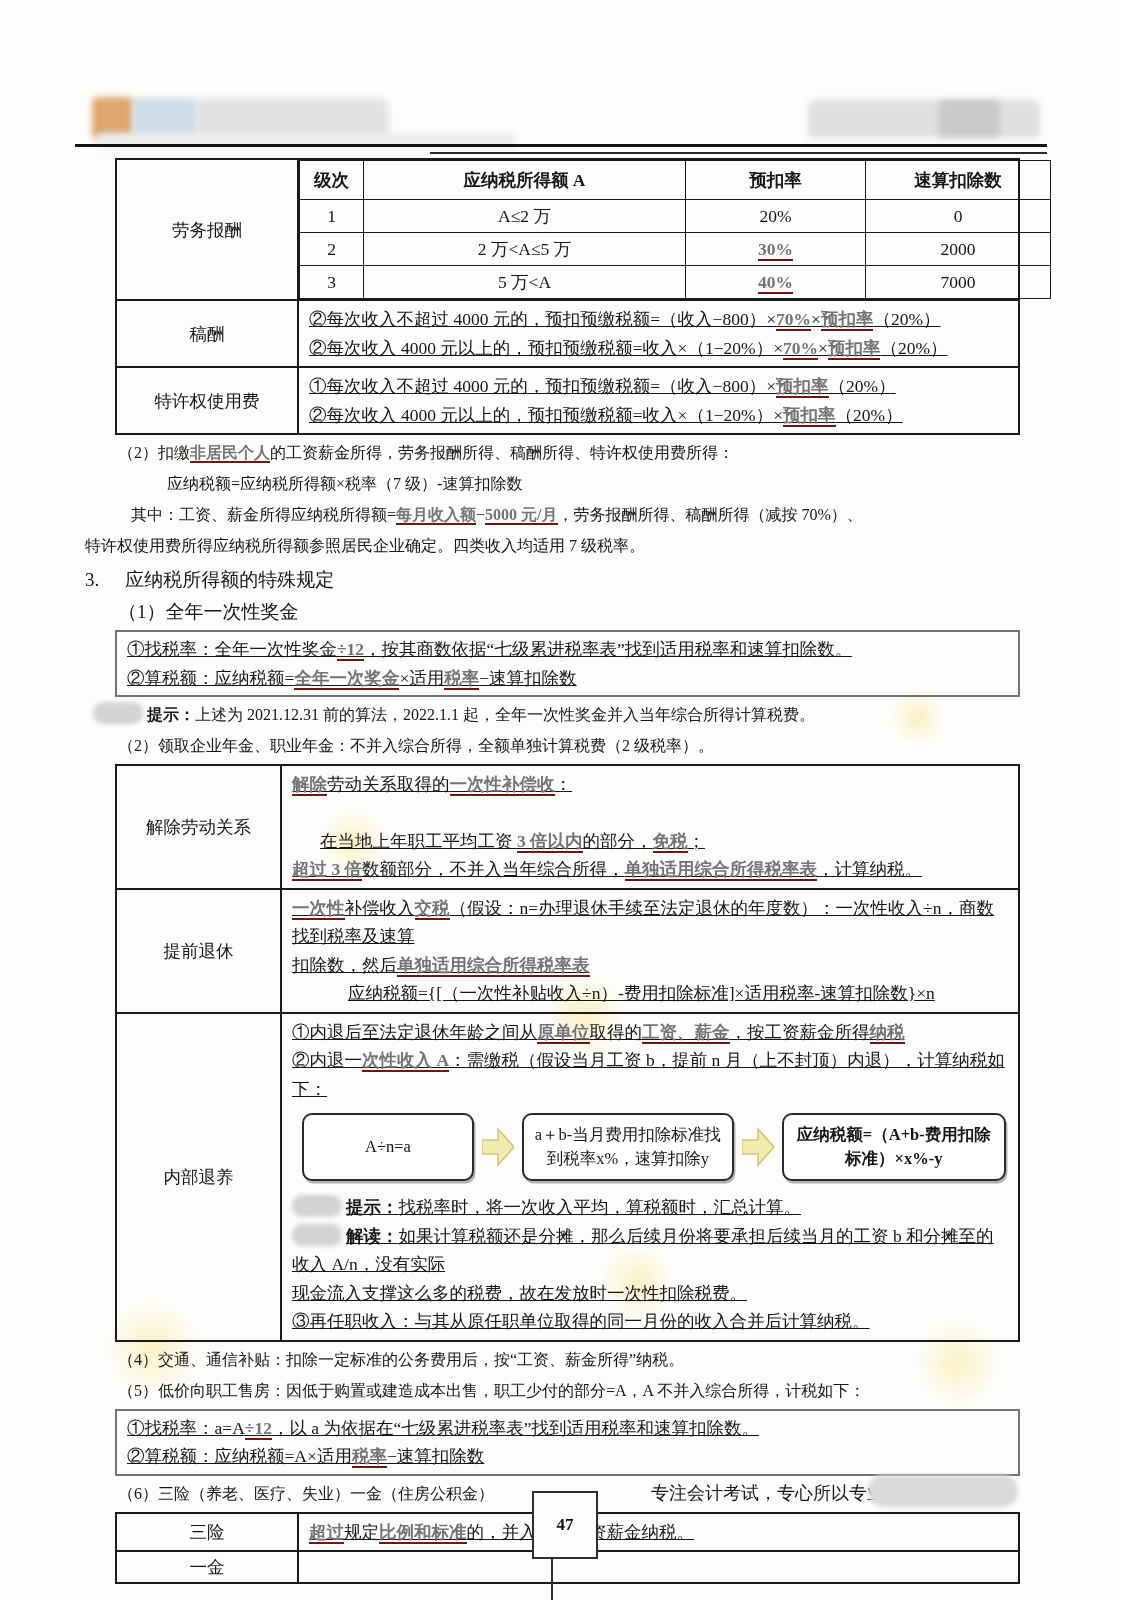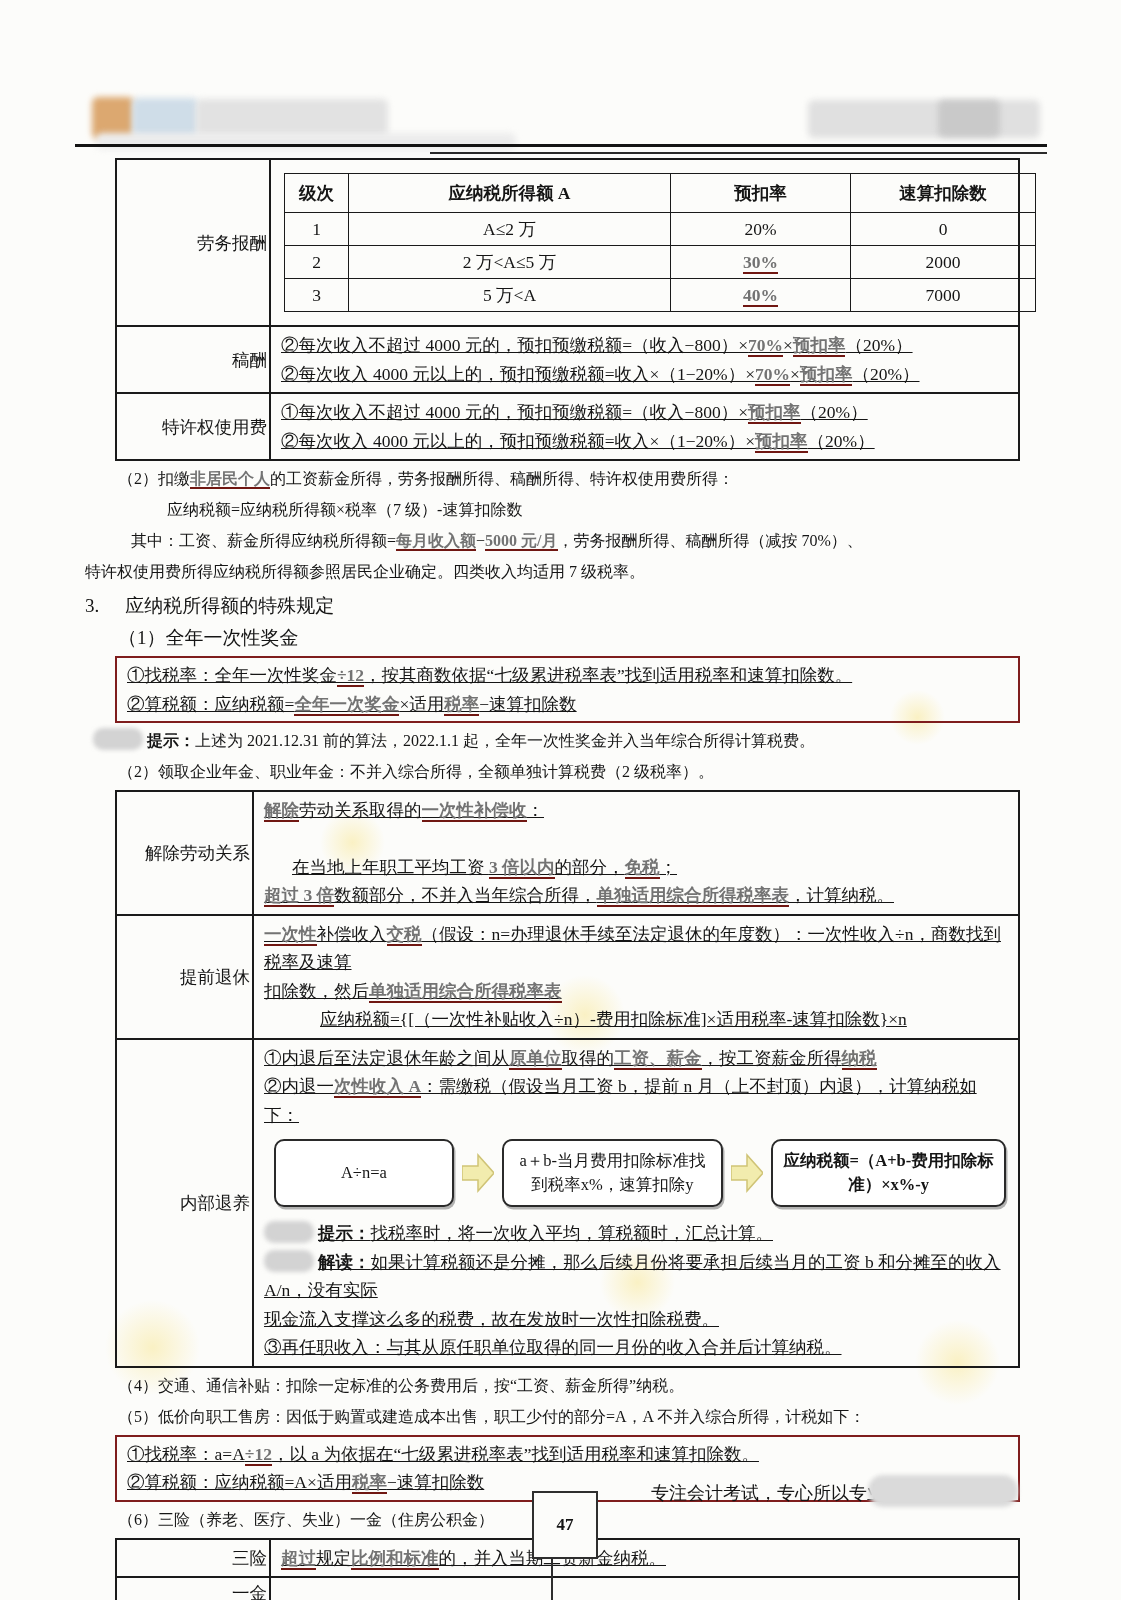--- a/index.html
+++ b/index.html
@@ -24,37 +24,37 @@
   .p.ind-b  {margin-left:46px;}
   .sec3 {display:flex; gap:26px; font-size:19px; line-height:32px; margin:3px 0 1px 0;}
   
   .r {color:#737373; font-weight:bold; border-bottom:2.2px solid #701712; padding-bottom:0px;}
   .b {font-weight:bold;}
   
   table {border-collapse:collapse; table-layout:fixed;}
   .doc-table {margin:3px 0 3px 30px; width:905px; font-size:17.5px;}
   .doc-table, .doc-table td {border:2px solid #1a1a1a;}
   .doc-table td {vertical-align:middle;}
-  td.lbl {text-align:right; padding:2px 2px; line-height:26px;margin-top:18px;}
+  td.lbl {text-align:center; padding:2px 16px; line-height:26px;margin-top:18px;}
   .t1 td.lbl {width:148px;}
   .t2t td.lbl {width:131px;}
   .t3t td.lbl {width:148px;}
-  td.cwrap {padding:13px;}
+  td.cwrap {padding:0;}
   .inner {width:100%; font-size:17.5px;}
   .inner td {border:1.5px solid #1a1a1a; text-align:center; padding:0 4px;}
   .inner .hrow td {height:38px; font-weight:bold;}
   .inner .drow td {height:32px;}
   .inner col.c1 {width:64px;} .inner col.c2 {width:322px;}
   .inner col.c3 {width:180px;} .inner col.c4 {width:185px;}
   td.cell {padding:4px 10px;}
   .ln {line-height:28.5px;text-decoration:underline;}
   .ln.i1 {padding-left:28px;margin-top:28px;}
   .ln.i2 {padding-left:56px;}
   
-  .sbox {margin:3px 0 3px 30px; width:881px; border:2px solid #7f1d1d; padding:3px 10px; font-size:17.5px;}
+  .sbox {margin:3px 0 3px 30px; width:881px; border:2px solid #737373; padding:3px 10px; font-size:17.5px;}
   
   .iblur {display:inline-block; width:50px; height:22px; background:#d3d3d3; border-radius:10px;
           filter:blur(2px); vertical-align:-4px; margin-right:4px;}
   
   .flow {display:flex; align-items:center; gap:8px; padding:10px 2px 12px 10px;}
   .fbox {border:2px solid #2a2a2a; border-radius:10px; background:#fff;
          min-height:56px; display:flex; align-items:center; justify-content:center;
          text-align:center; padding:4px 8px; line-height:24px; font-size:16.5px;
          box-shadow:1.5px 2.5px 0 rgba(40,40,40,.35);}
   .fb1 {width:168px;} .fb2 {width:212px;} .fb3 {width:226px; font-weight:bold;}

